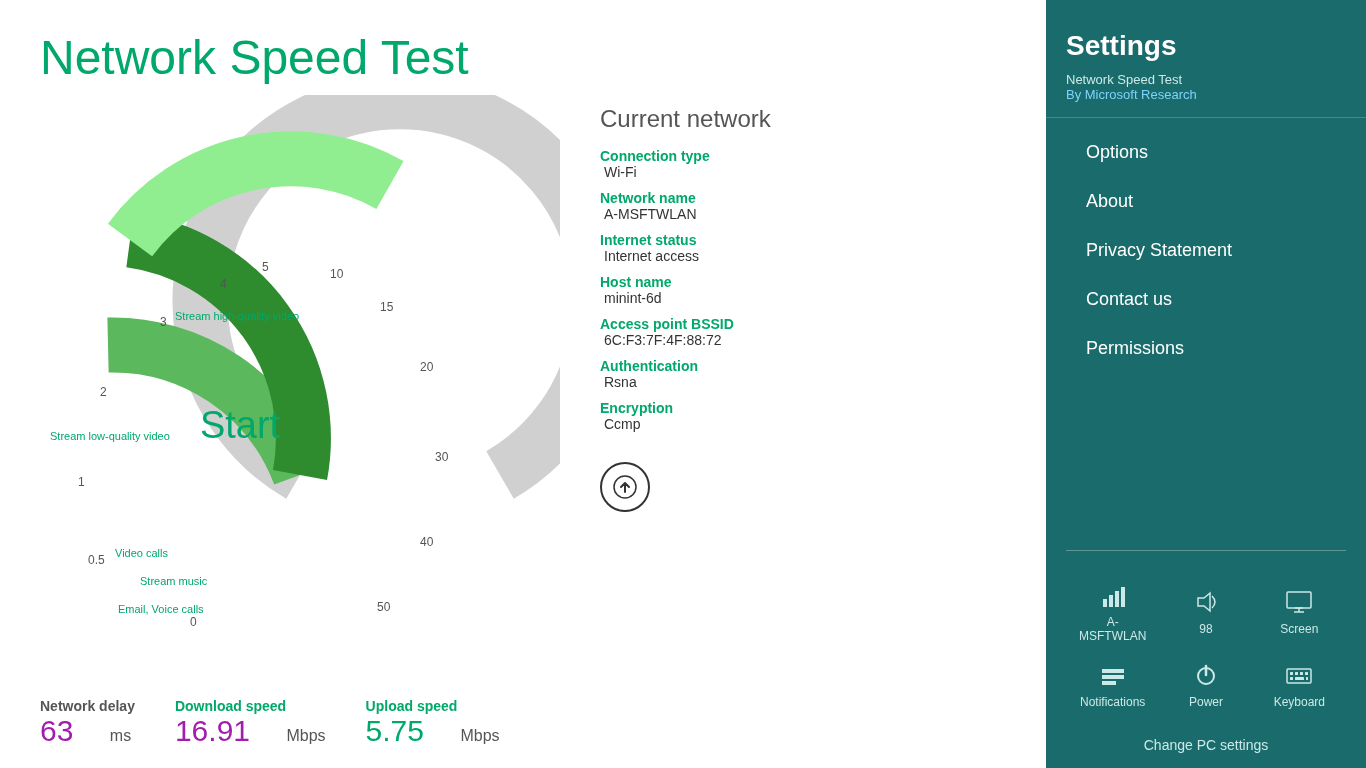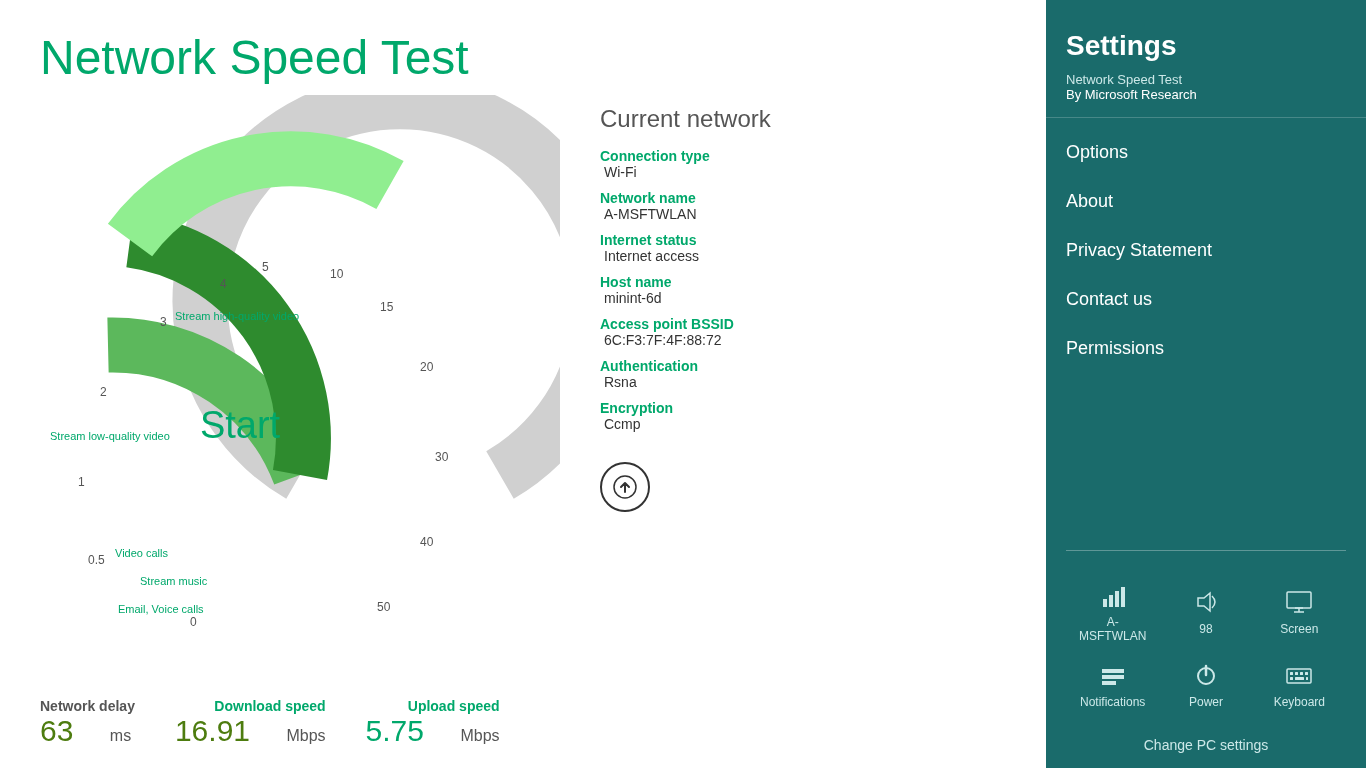--- a/index.html
+++ b/index.html
@@ -95,24 +95,24 @@
       position: absolute;
       bottom: 20px;
       left: 40px;
       display: flex;
       gap: 40px;
       align-items: flex-end;
     }
 
     .stat-item {}
     .stat-label { font-size: 14px; color: #555; font-weight: 600; }
-    .stat-value { font-size: 30px; color: #4d7c0f; font-weight: 400; }
+    .stat-value { font-size: 30px; color: #a21caf; font-weight: 400; }
     .stat-unit { font-size: 16px; color: #555; padding-left: 32px; }
     .stat-value-green { font-size: 30px; color: #00a86b; }
-    .stat-label-green { font-size: 14px; color: #00a86b; font-weight: 600; text-align: right; }
+    .stat-label-green { font-size: 14px; color: #00a86b; font-weight: 600; }
 
     
     .sidebar {
       width: 320px;
       background: #1a6b6b;
       height: 768px;
       display: flex;
       flex-direction: column;
       padding: 20px 0 0 0;
       color: #fff;
@@ -125,25 +125,26 @@
       color: #fff;
     }
 
     .app-info {
       padding: 5px 20px 15px 20px;
       border-bottom: 1px solid rgba(255,255,255,0.2);
       margin-bottom: 5px;
     }
 
     .app-info-name { font-size: 13px; color: #cce8e8; }
-    .app-info-sub { font-size: 13px; color: #ffffff; }
+    .app-info-sub { font-size: 13px; color: #7dd3fc; }
 
     .sidebar-menu {
       flex: 1;
       padding: 5px 0;
+      margin-left: 20px;
     }
 
     .sidebar-item {
       padding: 14px 20px;
       font-size: 18px;
       font-weight: 300;
       color: #fff;
       cursor: pointer;
     }
 

